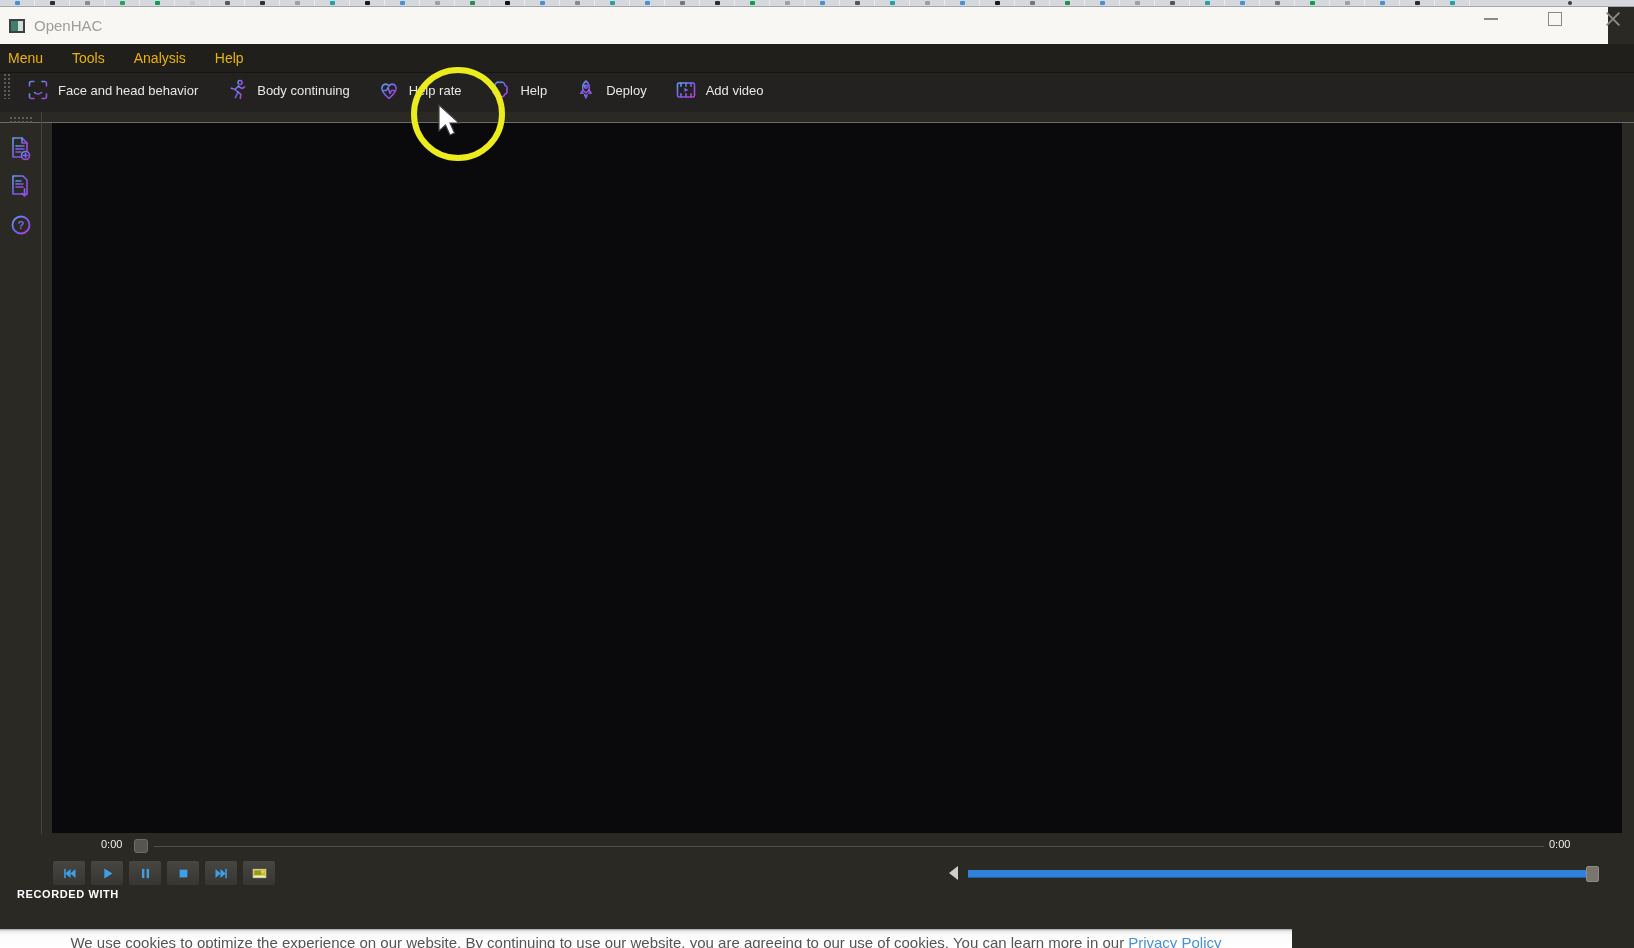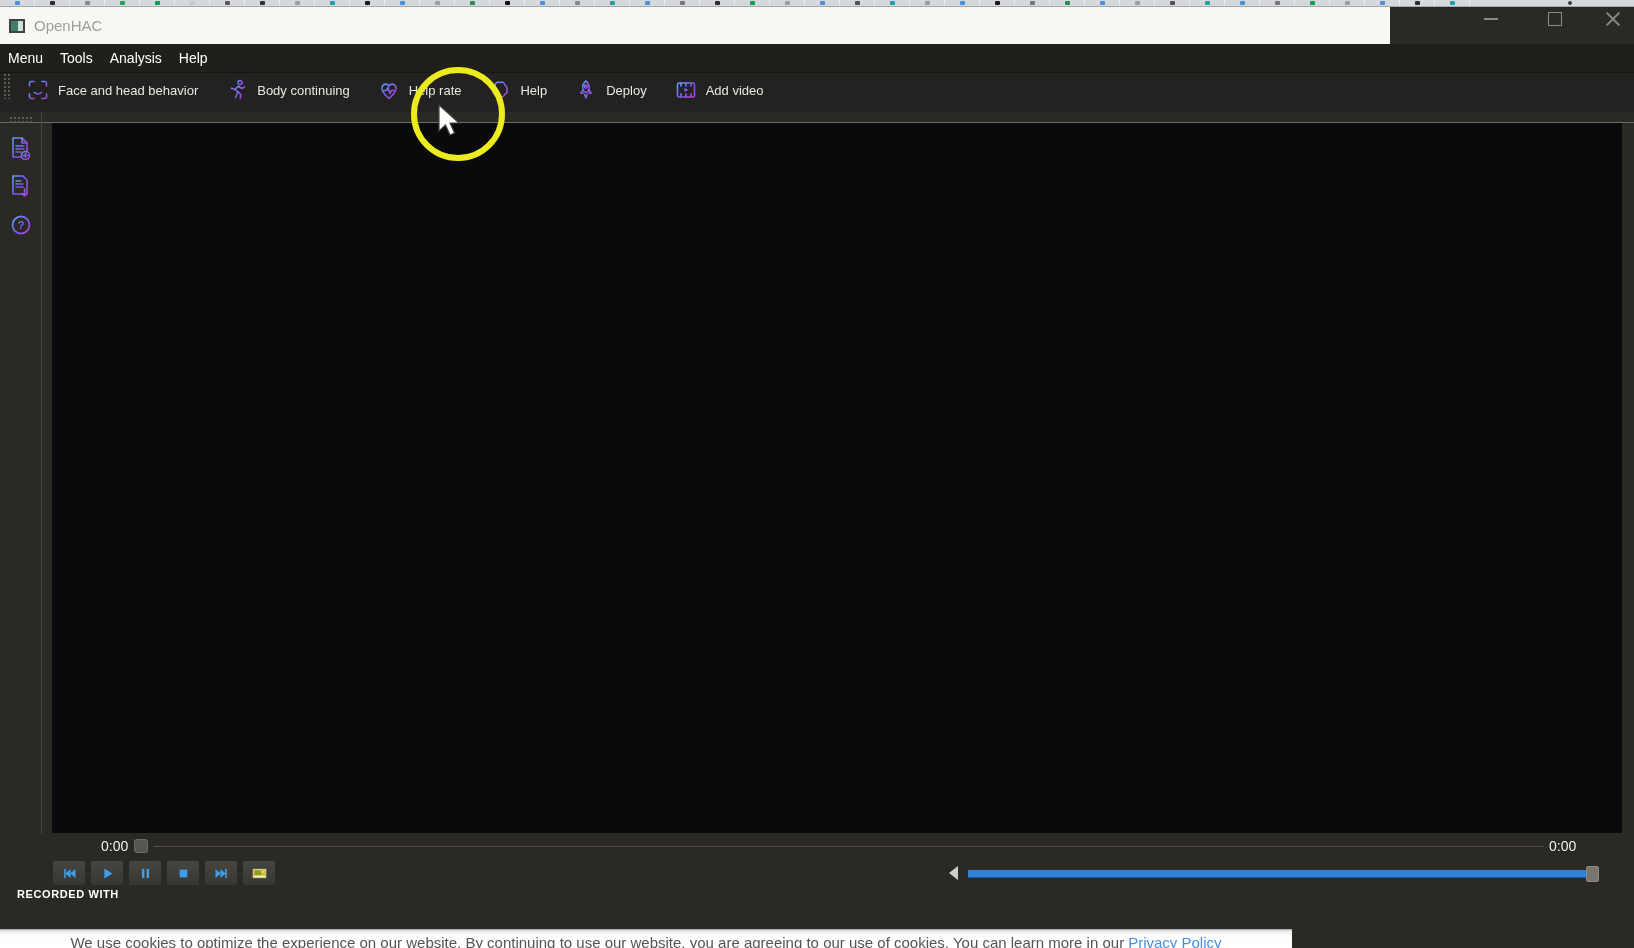--- a/index.html
+++ b/index.html
@@ -10,41 +10,41 @@
   
   .tabstrip { position:absolute; left:0; top:0; width:1634px; height:7px;
     background:#d5d9dd; border-bottom:1px solid #a3a7ab; display:flex; }
   .btab { width:35px; height:6px; border-right:1px solid #e9ebed;
     display:flex; align-items:center; justify-content:center; }
   .fav { width:5px; height:4px; border-radius:1px; display:block; }
   .tab-menu-dot { position:absolute; left:1568px; top:1px; width:4px; height:4px;
     border-radius:50%; background:#3a3a3a; }
 
   
-  .titlebar { position:absolute; left:0; top:7px; width:1390px; height:37px;
+  .titlebar { position:absolute; left:0; top:7px; width:1608px; height:37px;
     background:#f8f7f3; display:flex; align-items:center; padding-left:9px;text-align:center; }
   .appicon { width:16px; height:14px; border:2px solid #3f3f3f; margin-right:9px;
     background:linear-gradient(90deg,#3e7f6e 0 55%, #cfe0da 55%); }
   .wtitle { color:#9e9d9a; font-size:15px; }
   .wctl { position:absolute; top:0; height:37px; display:flex; align-items:center; justify-content:center; }
   .minbtn { left:1476px; width:30px; }
   .minbtn i { display:block; width:14px; height:0; border-top:2px solid #8a8a88; }
   .maxbtn { left:1540px; width:30px; }
   .maxbtn i { display:block; width:14px; height:14px; border:1.5px solid #8a8a88; background:transparent; }
   .clsbtn { left:1598px; width:30px; }
   .clsbtn i { position:relative; display:block; width:16px; height:16px; }
   .clsbtn i::before,.clsbtn i::after { content:""; position:absolute; left:-1px; top:7px;
     width:18px; height:2px; background:#8a8a88; }
   .clsbtn i::before { transform:rotate(45deg); }
   .clsbtn i::after { transform:rotate(-45deg); }
 
   
   .menubar { position:absolute; left:0; top:44px; width:1634px; height:28px;
     background:#201f1c; display:flex; align-items:center; padding-left:8px; }
-  .menuitem { color:#ffffff; font-size:14px; margin-right:17px; cursor:default; }
+  .menuitem { color:#eab308; font-size:14px; margin-right:29px; cursor:default; }
 
   
   .toolbar { position:absolute; left:0; top:72px; width:1634px; height:40px;
     background:#232220; border-top:1px solid #161512; display:flex; }
   .grip-v { width:9px; height:26px; margin:0 5px 0 3px;
     background-image:radial-gradient(#5d5c57 1px, transparent 1.3px);
     background-size:4px 4px; }
   .tbtn { display:flex; align-items:center; gap:8px; height:34px; padding:0 9px;
     margin-right:9px; color:#e9e7e3; font-size:13px; white-space:nowrap; }
   .ticon svg { display:block; }
@@ -55,21 +55,21 @@
   .sidebar { position:absolute; left:0; top:0; width:42px; height:722px;
     border-right:1px solid #44433e; display:flex; flex-direction:column; align-items:center; }
   .grip-h { width:24px; height:7px; margin:4px 0 12px 0;
     background-image:radial-gradient(#5d5c57 1px, transparent 1.3px); background-size:4px 4px; }
   .sicon { margin-bottom:11px; width:26px; height:27px; display:flex;
     align-items:center; justify-content:center; }
 
   .video { position:absolute; left:52px; top:11px; width:1570px; height:710px; background:#0a0a0d; }
 
   
-  .time { position:absolute; color:#efeeea; font-size:14px; }
+  .time { position:absolute; color:#efeeea; font-size:11px; }
   .time-left { left:101px; top:726px; }
   .time-right { left:1549px; top:726px; }
   .seek-handle { position:absolute; left:134px; top:727px; width:14px; height:14px;
     background:#56554f; border:1px solid #6f6e66; border-radius:3px; }
   .seek-track { position:absolute; left:154px; top:734px; width:1390px; height:1px; background:#514f47; }
 
   
   .pbtn { position:absolute; top:748px; width:34px; height:26px; border-radius:3px;
     background:linear-gradient(180deg,#474641,#373632); border:1px solid #2b2a27;
     display:flex; align-items:center; justify-content:center; }

